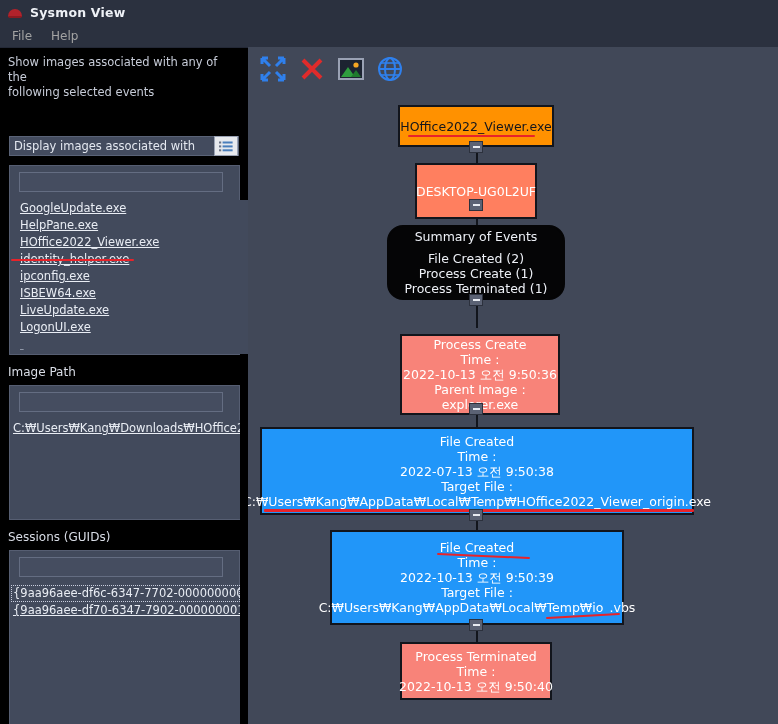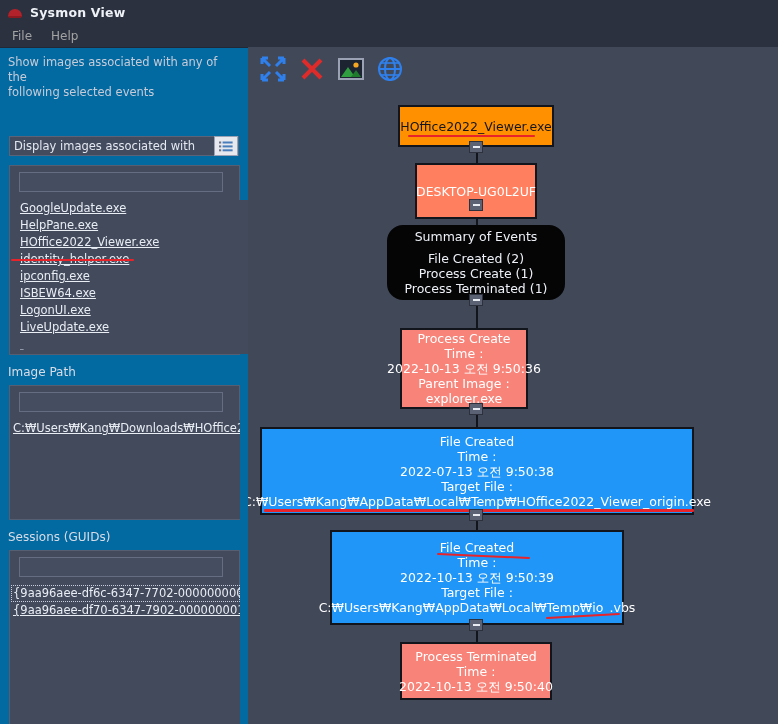--- a/index.html
+++ b/index.html
@@ -35,21 +35,21 @@
     position:absolute;left:0;top:25px;width:778px;height:22px;
     background:#2b313f;display:flex;align-items:center;padding-left:8px;
   }
   .menu-item{
     font-size:12px;color:#a3a3a3;padding:2px 9px 2px 4px;margin-right:6px;cursor:default;
   }
 
   
   .leftpanel{
     position:absolute;left:0;top:47px;width:248px;height:677px;
-    background:#0369a1;border-top:1px solid #232836;
+    background:#000000;border-top:1px solid #232836;
   }
   .hint{
     position:absolute;left:8px;top:7px;width:230px;
     font-size:11.5px;line-height:15px;color:#c7ccd8;
   }
   .combo{
     position:absolute;left:9px;top:88px;width:230px;height:20px;
     background:#434b5e;border:1px solid #5a6377;
     display:flex;align-items:center;box-sizing:border-box;
   }
@@ -155,22 +155,22 @@
 
     <div class="box" style="left:9px;top:117px;width:231px;height:190px;">
       <div class="filter" style="left:9px;top:6px;width:204px;height:20px;" title=""></div>
       <div class="listarea" style="left:1px;top:34px;width:251px;height:154px;">
         <div class="li">GoogleUpdate.exe</div>
         <div class="li">HelpPane.exe</div>
         <div class="li">HOffice2022_Viewer.exe</div>
         <div class="li">identity_helper.exe</div>
         <div class="li">ipconfig.exe</div>
         <div class="li">ISBEW64.exe</div>
+        <div class="li">LiveUpdate.exe</div>
         <div class="li">LogonUI.exe</div>
-        <div class="li">LiveUpdate.exe</div>
         <div class="li" style="color:#8f97a8;">&nbsp;</div>
       </div>
     </div>
 
     <div class="redline" style="left:11px;top:211px;width:123px;"></div>
 
     <div class="sect-label" style="left:8px;top:317px;">Image Path</div>
     <div class="box" style="left:9px;top:337px;width:231px;height:135px;">
       <div class="filter" style="left:9px;top:6px;width:204px;height:20px;" title=""></div>
       <div class="listarea" style="left:1px;top:34px;width:229px;height:99px;">
@@ -249,21 +249,21 @@
     <div class="node node-black" style="left:139px;top:178px;width:178px;height:75px;">
       <span class="ln" style="margin-bottom:7px;">Summary of Events</span>
       <span class="ln">File Created (2)</span>
       <span class="ln">Process Create (1)</span>
       <span class="ln">Process Terminated (1)</span>
     </div>
     <div class="collapse" style="left:221px;top:247px;">
         <i></i>
       </div>
 
-    <div class="node node-pink" style="left:152px;top:281px;width:128px;height:81px;">
+    <div class="node node-pink" style="left:152px;top:287px;width:160px;height:81px;">
       <span class="ln">Process Create</span>
       <span class="ln">Time :</span>
       <span class="ln">2022-10-13 오전 9:50:36</span>
       <span class="ln">Parent Image :</span>
       <span class="ln">explorer.exe</span>
     </div>
     <div class="collapse" style="left:221px;top:356px;">
         <i></i>
       </div>
 

